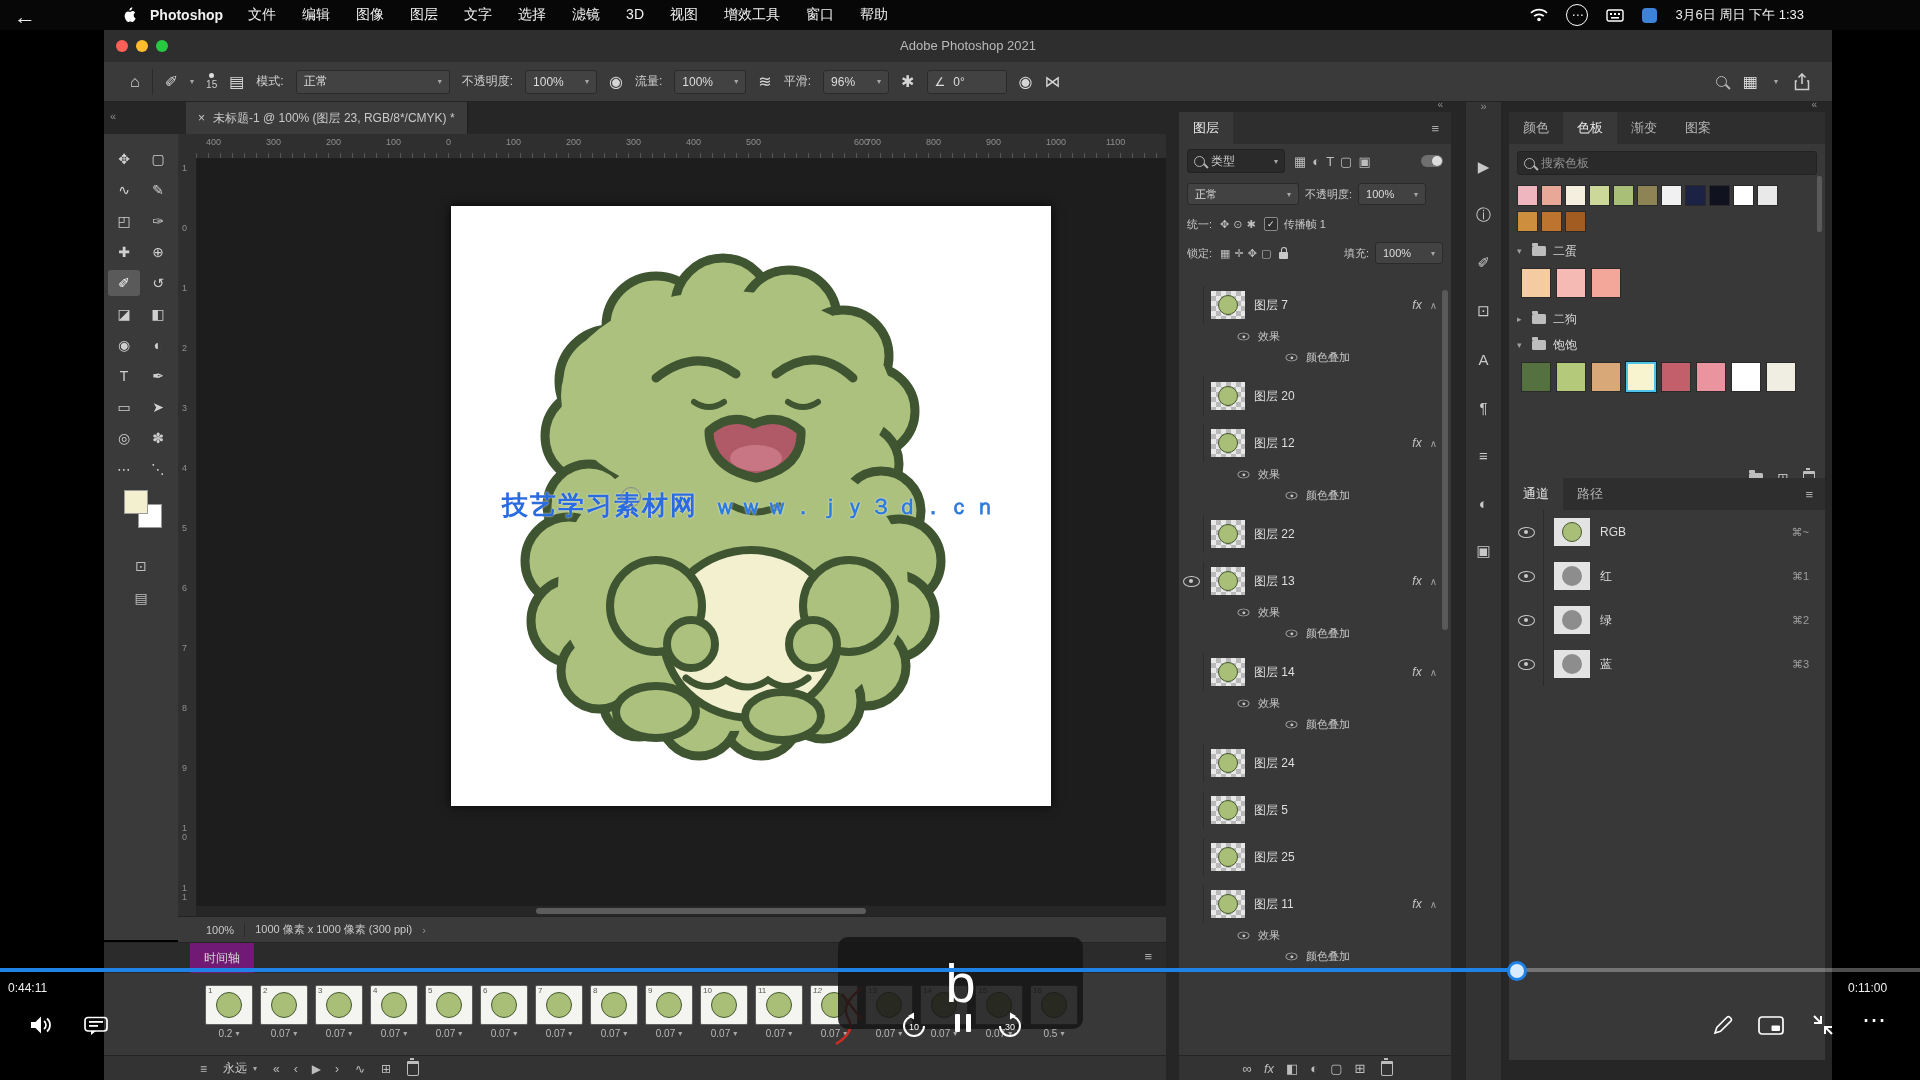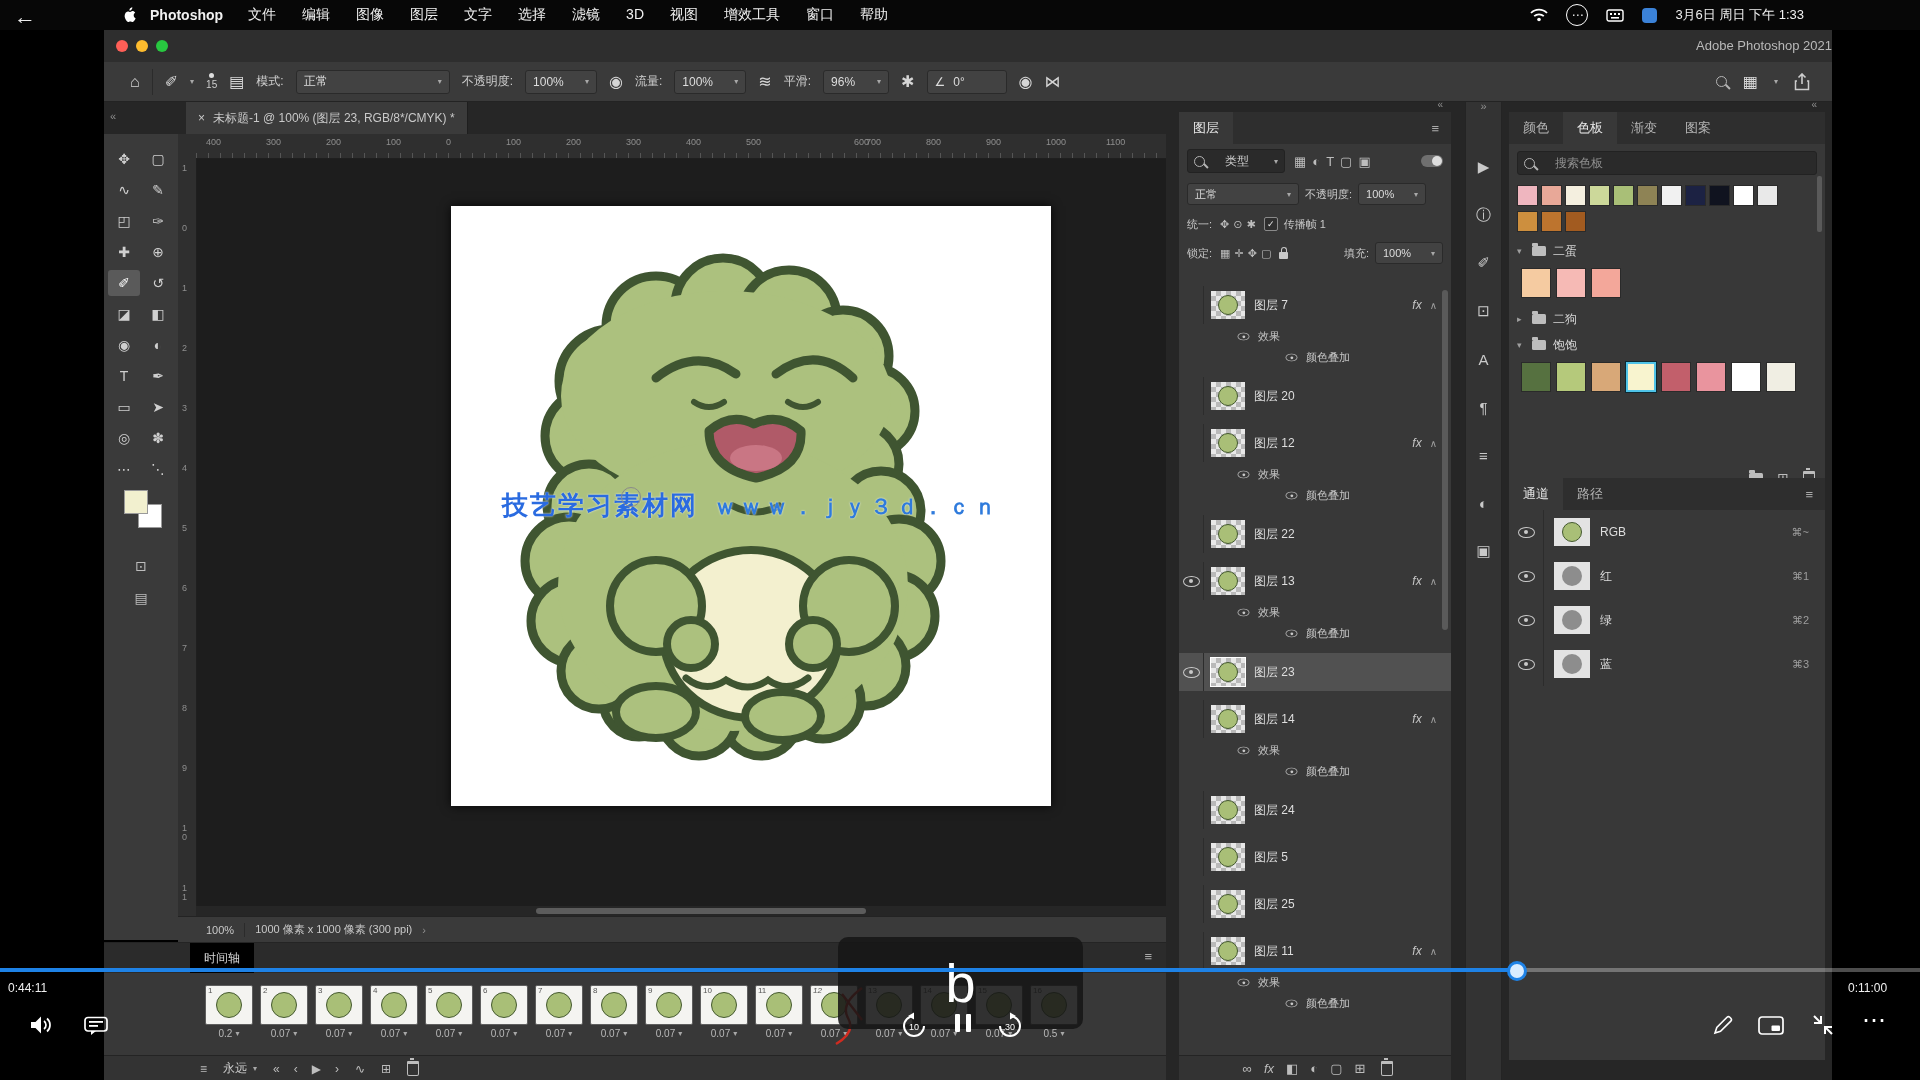--- a/index.html
+++ b/index.html
@@ -26,21 +26,21 @@
   #menubar .lead{margin-left:122px;display:flex;align-items:center;}
   #app-name{font-weight:bold;margin:0 12px 0 14px;}
   .menu-item{padding:0 13px;cursor:default;}
   #menu-right{position:absolute;right:116px;top:0;height:30px;display:flex;align-items:center;gap:18px;}
   #status-ellipsis{width:20px;height:20px;border:1.5px solid #fff;border-radius:50%;display:flex;align-items:center;justify-content:center;font-size:12px;}
   #datetime{font-size:13px;}
   .dot-app{width:15px;height:15px;border-radius:4px;background:#3b82d8;}
   
   #titlebar{left:104px;top:30px;width:1728px;height:32px;background:#2e2e2e;z-index:4;}
   .light{position:absolute;top:10px;width:12px;height:12px;border-radius:50%;}
-  #titlebar .t{text-align:right;line-height:32px;color:#b9b9b9;font-size:13px;}
+  #titlebar .t{text-align:center;line-height:32px;color:#b9b9b9;font-size:13px;}
   
   #optionsbar{left:104px;top:62px;width:1728px;height:40px;background:#3a3a3a;border-bottom:1px solid #232323;
     display:flex;align-items:center;color:#cfcfcf;font-size:12px;z-index:4;gap:12px;padding-left:26px;box-sizing:border-box;}
   .obicon{color:#d5d5d5;font-size:16px;}
   .vsep{width:1px;height:26px;background:#2b2b2b;}
   .dd{background:#424242;border:1px solid #2a2a2a;border-radius:3px;height:22px;display:flex;align-items:center;padding:0 7px;gap:8px;color:#ddd;}
   .caret{font-size:8px;color:#a8a8a8;}
   .brushsz{display:flex;flex-direction:column;align-items:center;line-height:10px;font-size:10px;color:#ccc;}
   .brushsz .tip{width:5px;height:5px;border-radius:50%;background:#ddd;margin-bottom:2px;}
   #ob-right{margin-left:auto;margin-right:22px;display:flex;align-items:center;gap:16px;}
@@ -71,21 +71,21 @@
   #watermark{left:451px;top:488px;width:600px;z-index:3;display:flex;justify-content:center;gap:16px;align-items:baseline;}
   #wm-site{color:#2a6be0;font-size:26px;font-weight:bold;letter-spacing:2px;text-shadow:0 0 2px rgba(255,255,255,.9);}
   #wm-url{color:#2f7bdc;font-size:22px;font-weight:bold;letter-spacing:4px;text-shadow:0 0 2px rgba(255,255,255,.9);}
   #cursor-ring{left:621px;top:487px;width:18px;height:18px;border:1px solid #8a8a8a;border-radius:50%;z-index:3;}
   #hscroll{left:196px;top:906px;width:970px;height:10px;background:#262626;z-index:3;}
   #hscroll .thumb{position:absolute;left:340px;top:2px;width:330px;height:6px;background:#5c5c5c;border-radius:3px;}
   #statusbar{left:178px;top:916px;width:988px;height:26px;background:#3a3a3a;border-top:1px solid #232323;display:flex;align-items:center;color:#c9c9c9;font-size:11px;gap:10px;padding-left:28px;box-sizing:border-box;z-index:3;}
   
   #timeline{left:104px;top:942px;width:1062px;height:138px;background:#383838;border-top:1px solid #242424;z-index:3;}
   #tl-tabrow{position:absolute;left:0;top:0;width:100%;height:30px;background:#2b2b2b;}
-  #tl-tab{position:absolute;left:86px;top:0;height:30px;background:#000000;display:flex;align-items:center;padding:0 14px;color:#d5d5d5;font-size:12px;}
+  #tl-tab{position:absolute;left:86px;top:0;height:30px;background:#701a75;display:flex;align-items:center;padding:0 14px;color:#d5d5d5;font-size:12px;}
   #tl-menu{position:absolute;right:14px;top:6px;color:#aaa;font-size:13px;}
   #frames{position:absolute;left:100px;top:42px;display:flex;gap:5px;}
   .frame{width:50px;display:flex;flex-direction:column;align-items:center;}
   .fthumb{width:46px;height:38px;background:#f4f4f1;border:1px solid #5e5e5e;border-radius:2px;position:relative;}
   .fthumb::after{content:"";position:absolute;left:10px;top:6px;right:10px;bottom:6px;background:#a9bf77;border:1.5px solid #44592f;border-radius:50%;}
   .fnum{position:absolute;left:2px;top:0;font-size:8px;color:#555;z-index:2;}
   .fdur{display:flex;gap:3px;align-items:center;color:#b9b9b9;font-size:10px;margin-top:3px;}
   .frame.marked .fthumb{box-shadow:inset 0 0 0 1px rgba(217,48,37,.0);font-style:italic;}
   #red-annot{left:828px;top:986px;z-index:20;}
   #tl-controls{position:absolute;left:0;bottom:0;width:100%;height:26px;background:#333;border-top:1px solid #242424;display:flex;align-items:center;gap:16px;padding-left:96px;box-sizing:border-box;color:#bdbdbd;font-size:12px;}
@@ -98,21 +98,21 @@
   .ptop{height:12px;background:#262626;position:relative;}
   .ptop .chev{position:absolute;right:8px;top:-1px;font-size:10px;}
   .ptabs{height:32px;background:#2e2e2e;display:flex;align-items:center;color:#b5b5b5;font-size:13px;position:relative;}
   .ptab{padding:0 14px;line-height:32px;cursor:pointer;}
   .ptab.on{background:#383838;color:#e8e8e8;}
   .pmenu{position:absolute;right:12px;color:#aaa;font-size:13px;}
   
   #layers-panel{left:1179px;top:100px;width:272px;height:980px;}
   .lp-row{display:flex;align-items:center;padding:0 8px;color:#c9c9c9;font-size:11px;gap:6px;box-sizing:border-box;}
   #lp-filter{height:34px;}
-  .searchbox{background:#2a2a2a;border:1px solid #222;border-radius:3px;height:22px;display:flex;align-items:center;gap:20px;padding:0 6px;color:#cfcfcf;font-size:12px;}
+  .searchbox{background:#2a2a2a;border:1px solid #222;border-radius:3px;height:22px;display:flex;align-items:center;gap:6px;padding:0 6px;color:#cfcfcf;font-size:12px;}
   .mini-icon{color:#bdbdbd;font-size:13px;padding:0 3px;cursor:pointer;}
   .mini-icon.sm{font-size:11px;padding:0 2px;}
   .mini-icon.ft{font-size:13px;padding:0 6px;}
   .fxit{font-style:italic;font-size:12px;}
   .tog{width:22px;height:12px;border-radius:6px;background:#6f6f6f;position:relative;margin-left:auto;}
   .tog::after{content:"";position:absolute;right:1px;top:1px;width:10px;height:10px;border-radius:50%;background:#ddd;}
   #lp-blend{height:32px;} #lp-unify{height:28px;} #lp-lock{height:30px;}
   .cb{width:12px;height:12px;border:1px solid #8a8a8a;border-radius:2px;background:#2e2e2e;display:inline-flex;align-items:center;justify-content:center;font-size:9px;color:#eaeaea;}
   .cb.on::after{content:"✓";}
   .lock{display:inline-block;width:9px;height:7px;background:#c9c9c9;border-radius:1px;position:relative;margin-top:4px;}
@@ -706,27 +706,20 @@
         <span class="lfxc">∧</span>
       </div>
       <div class="lsub">
         <span class="eye mini"></span>
         <span class="lsubname">效果</span>
       </div>
       <div class="lsub s2">
         <span class="eye mini"></span>
         <span class="lsubname">颜色叠加</span>
       </div>
-      <div class="lrow sel plain">
-        <span class="eyebox">
-          <span class="eye"></span>
-        </span>
-        <span class="lthumb"></span>
-        <span class="lname">图层 23</span>
-      </div>
       <div class="lrow">
         <span class="eyebox"></span>
         <span class="lthumb"></span>
         <span class="lname">图层 14</span>
         <span class="lfx">fx</span>
         <span class="lfxc">∧</span>
       </div>
       <div class="lsub">
         <span class="eye mini"></span>
         <span class="lsubname">效果</span>

